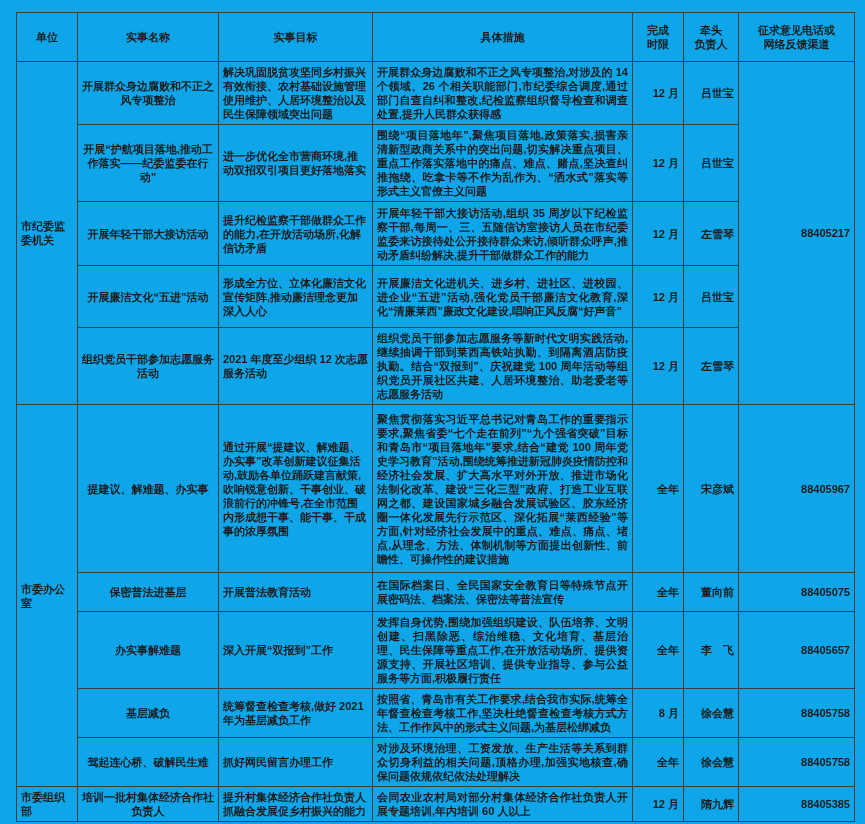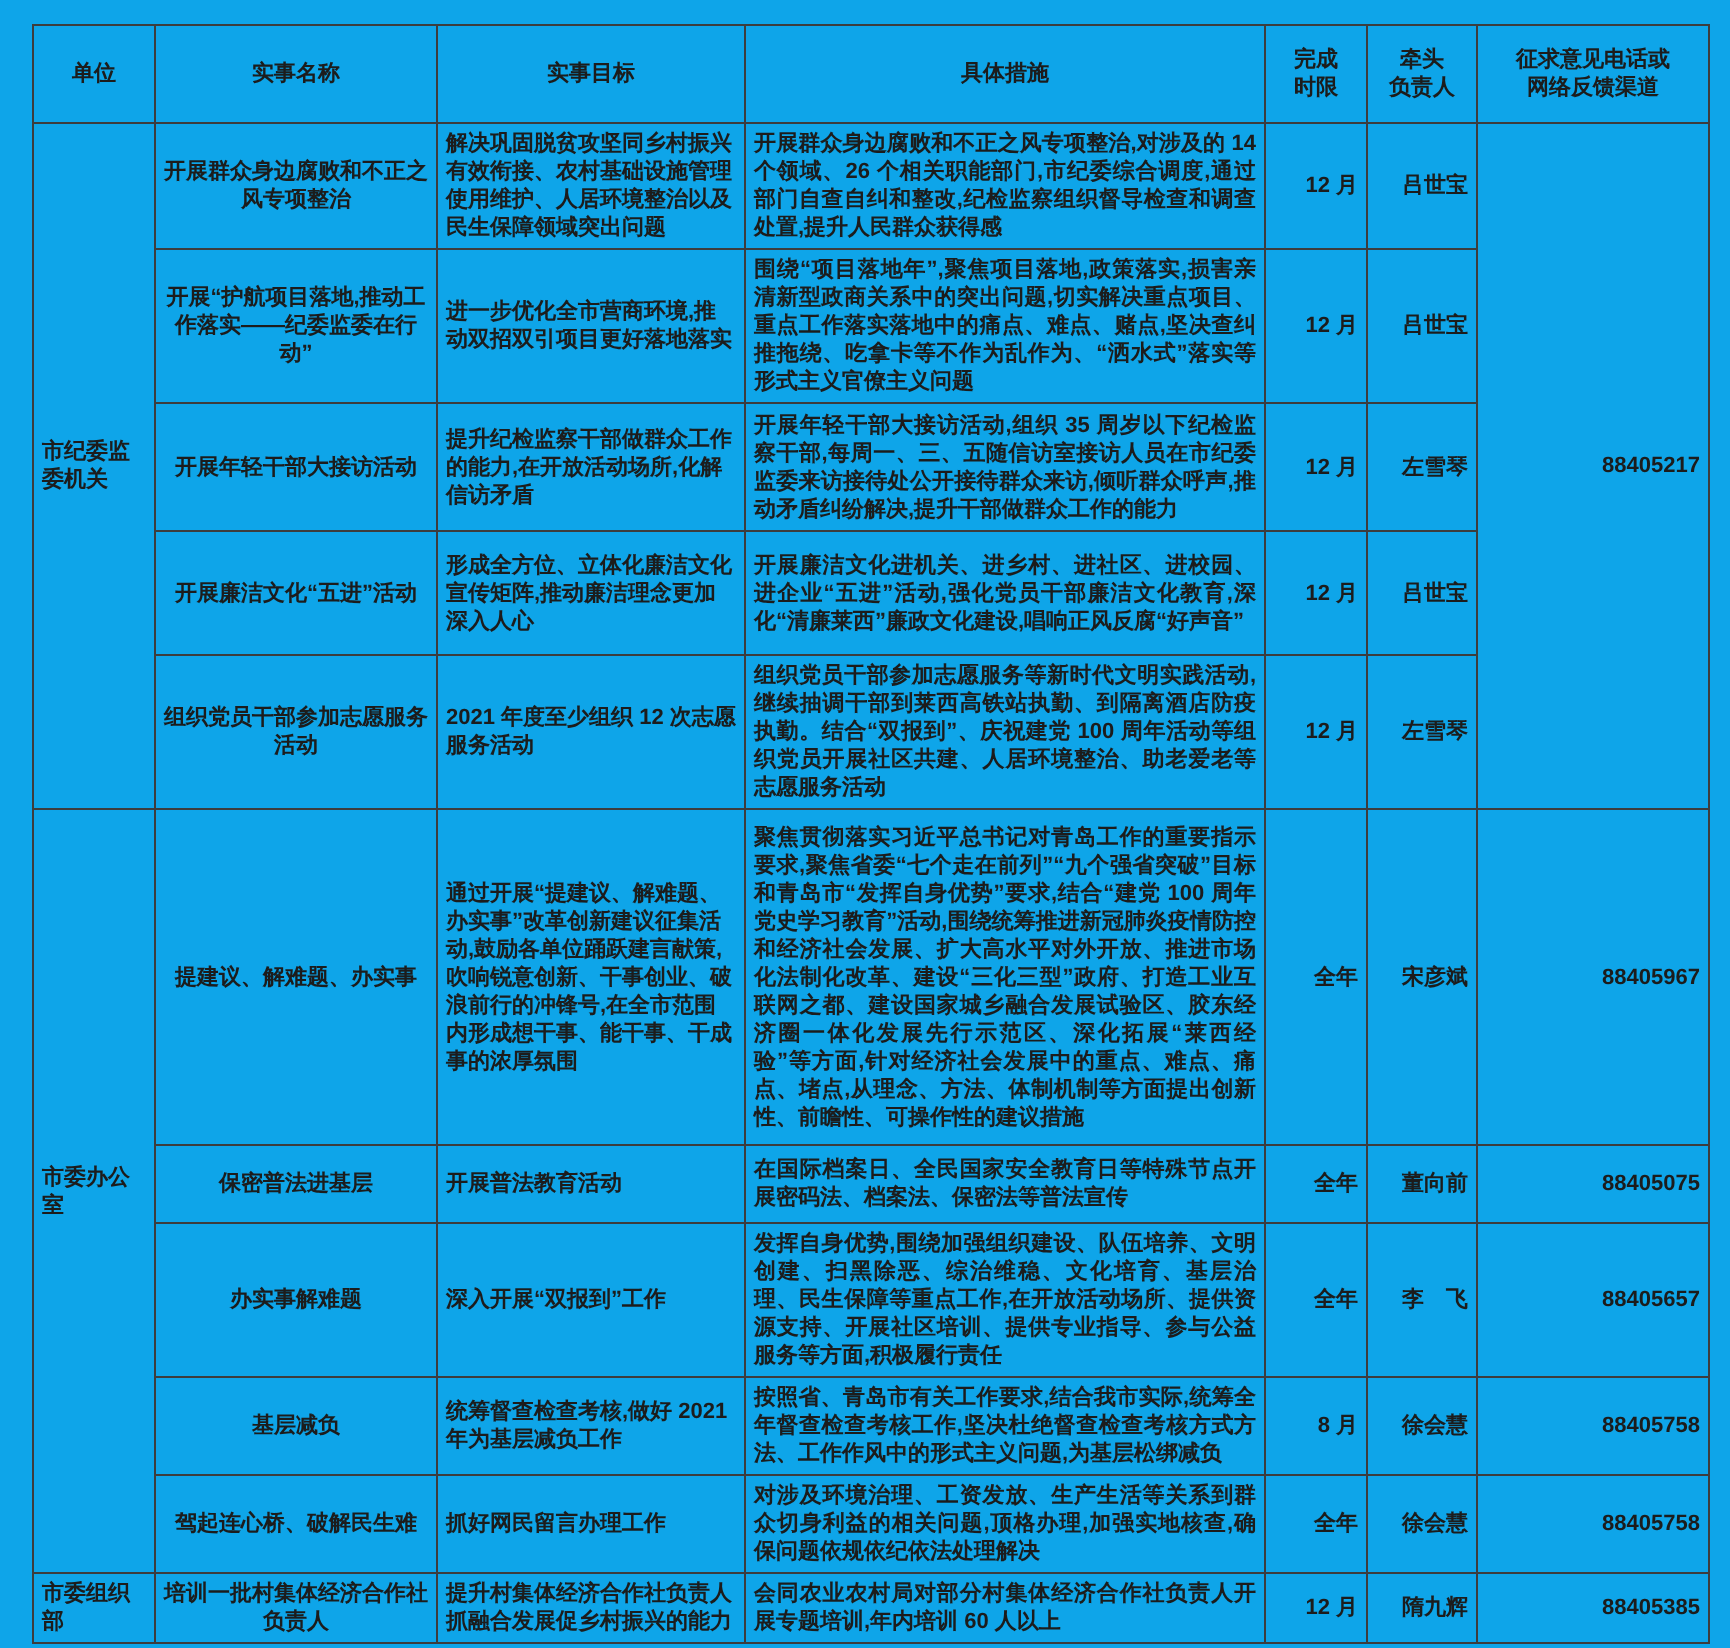--- a/index.html
+++ b/index.html
@@ -105,21 +105,21 @@
         <td class="goal">2021 年度至少组织 12 次志愿服务活动</td>
         <td class="meas">组织党员干部参加志愿服务等新时代文明实践活动,继续抽调干部到莱西高铁站执勤、到隔离酒店防疫执勤。结合“双报到”、庆祝建党 100 周年活动等组织党员开展社区共建、人居环境整治、助老爱老等志愿服务活动</td>
         <td class="dl">12 月</td>
         <td class="leader">左雪琴</td>
       </tr>
 
       <tr style="height:168px">
         <td class="unit" rowspan="5">市委办公室</td>
         <td class="name">提建议、解难题、办实事</td>
         <td class="goal">通过开展“提建议、解难题、办实事”改革创新建议征集活动,鼓励各单位踊跃建言献策,吹响锐意创新、干事创业、破浪前行的冲锋号,在全市范围内形成想干事、能干事、干成事的浓厚氛围</td>
-        <td class="meas">聚焦贯彻落实习近平总书记对青岛工作的重要指示要求,聚焦省委“七个走在前列”“九个强省突破”目标和青岛市“发挥自身优势”要求,结合“建党 100 周年党史学习教育”活动,围绕统筹推进新冠肺炎疫情防控和经济社会发展、扩大高水平对外开放、推进市场化法制化改革、建设“三化三型”政府、打造工业互联网之都、建设国家城乡融合发展试验区、胶东经济圈一体化发展先行示范区、深化拓展“莱西经验”等方面,针对经济社会发展中的重点、难点、痛点、堵点,从理念、方法、体制机制等方面提出创新性、前瞻性、可操作性的建议措施</td>
+        <td class="meas">聚焦贯彻落实习近平总书记对青岛工作的重要指示要求,聚焦省委“七个走在前列”“九个强省突破”目标和青岛市“项目落地年”要求,结合“建党 100 周年党史学习教育”活动,围绕统筹推进新冠肺炎疫情防控和经济社会发展、扩大高水平对外开放、推进市场化法制化改革、建设“三化三型”政府、打造工业互联网之都、建设国家城乡融合发展试验区、胶东经济圈一体化发展先行示范区、深化拓展“莱西经验”等方面,针对经济社会发展中的重点、难点、痛点、堵点,从理念、方法、体制机制等方面提出创新性、前瞻性、可操作性的建议措施</td>
         <td class="dl">全年</td>
         <td class="leader">宋彦斌</td>
         <td class="phone">88405967</td>
       </tr>
       <tr style="height:39px">
         <td class="name">保密普法进基层</td>
         <td class="goal">开展普法教育活动</td>
         <td class="meas">在国际档案日、全民国家安全教育日等特殊节点开展密码法、档案法、保密法等普法宣传</td>
         <td class="dl">全年</td>
         <td class="leader">董向前</td>

